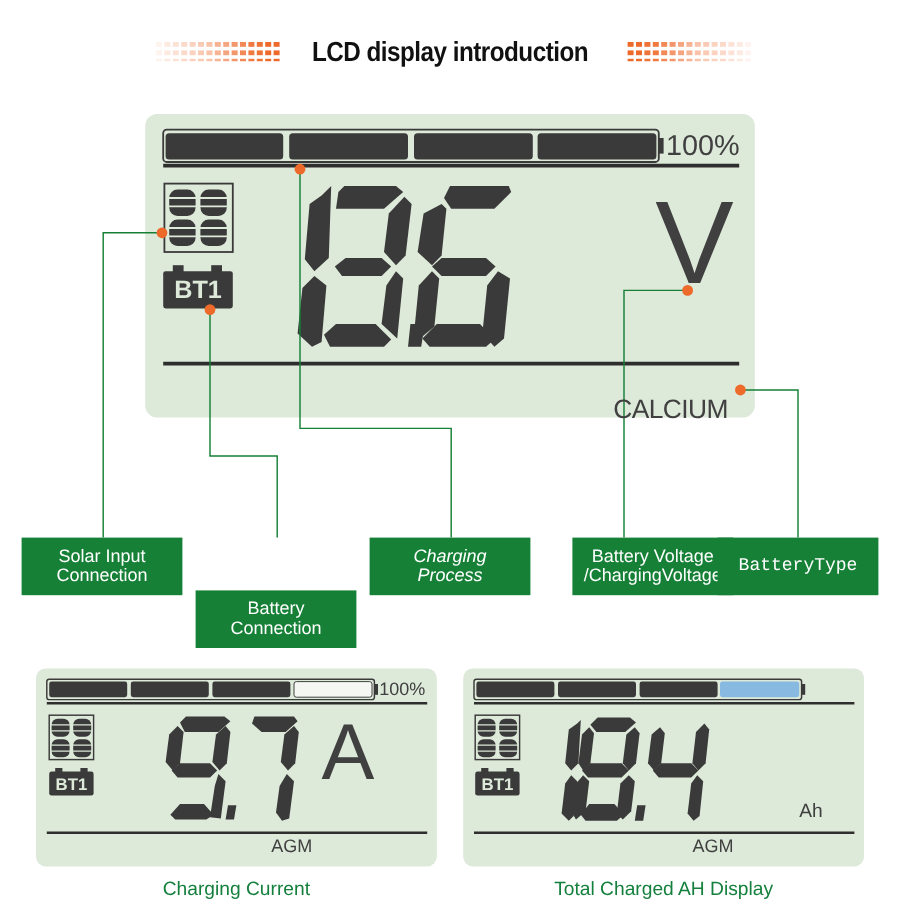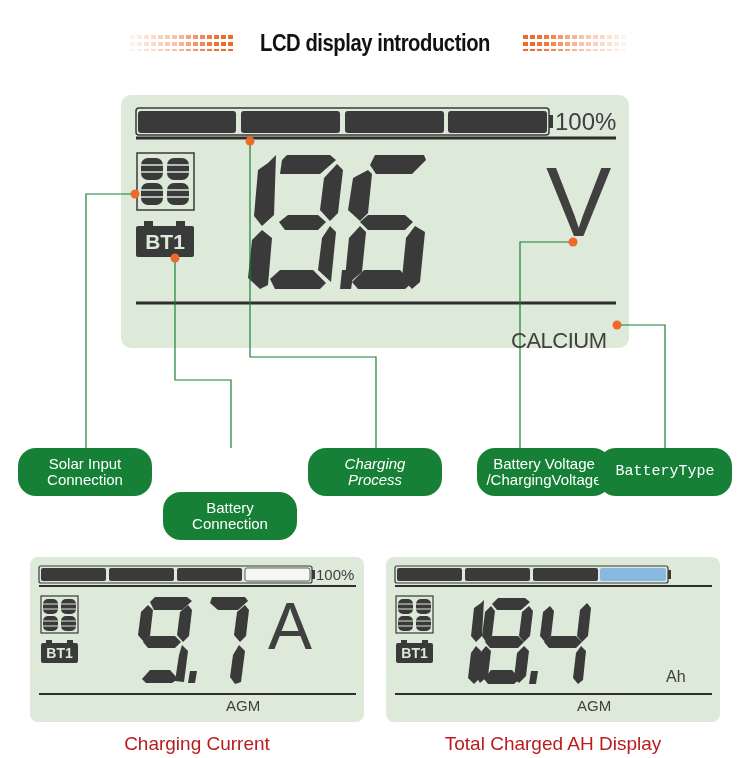--- a/index.html
+++ b/index.html
@@ -1,23 +1,23 @@
 <!DOCTYPE html>
 <html><head>
 <meta charset="utf-8">
 <style>
   html,body{margin:0;padding:0;background:#ffffff;}
   body{width:750px;height:758px;position:relative;overflow:hidden;font-family:"Liberation Sans",sans-serif;}
   .abs{position:absolute;}
   .title{left:0;width:750px;top:30px;text-align:center;font-family:"Liberation Sans",sans-serif;font-weight:bold;font-size:23px;color:#111;letter-spacing:-0.5px;transform:scaleX(0.88);}
   .dots{top:36px;height:16px;}
   .panel{background:#dde9d9;border-radius:10px;}
-  .label-box{background:#168036;color:#fff;font-size:15px;line-height:16px;text-align:center;display:flex;align-items:center;justify-content:center;white-space:pre-line;border-radius:18px;}
+  .label-box{background:#168036;color:#fff;font-size:15px;line-height:16px;text-align:center;display:flex;align-items:center;justify-content:center;white-space:pre-line;}
   .lcd-text{color:#404040;}
-  .caption{font-size:19px;color:#b91c1c;text-align:center;}
+  .caption{font-size:16px;color:#15803d;text-align:center;}
   svg{position:absolute;left:0;top:0;}
 </style>
 </head>
 <body>
 
 <div class="abs title">LCD display introduction</div>
 <svg class="abs dots" style="left:130px;top:35px;" width="110" height="18">
   <g fill="#ee6a2b">
     <rect x="0" y="0" width="5" height="4" opacity="0.08"></rect>
       <rect x="7" y="0" width="5" height="4" opacity="0.15"></rect>

